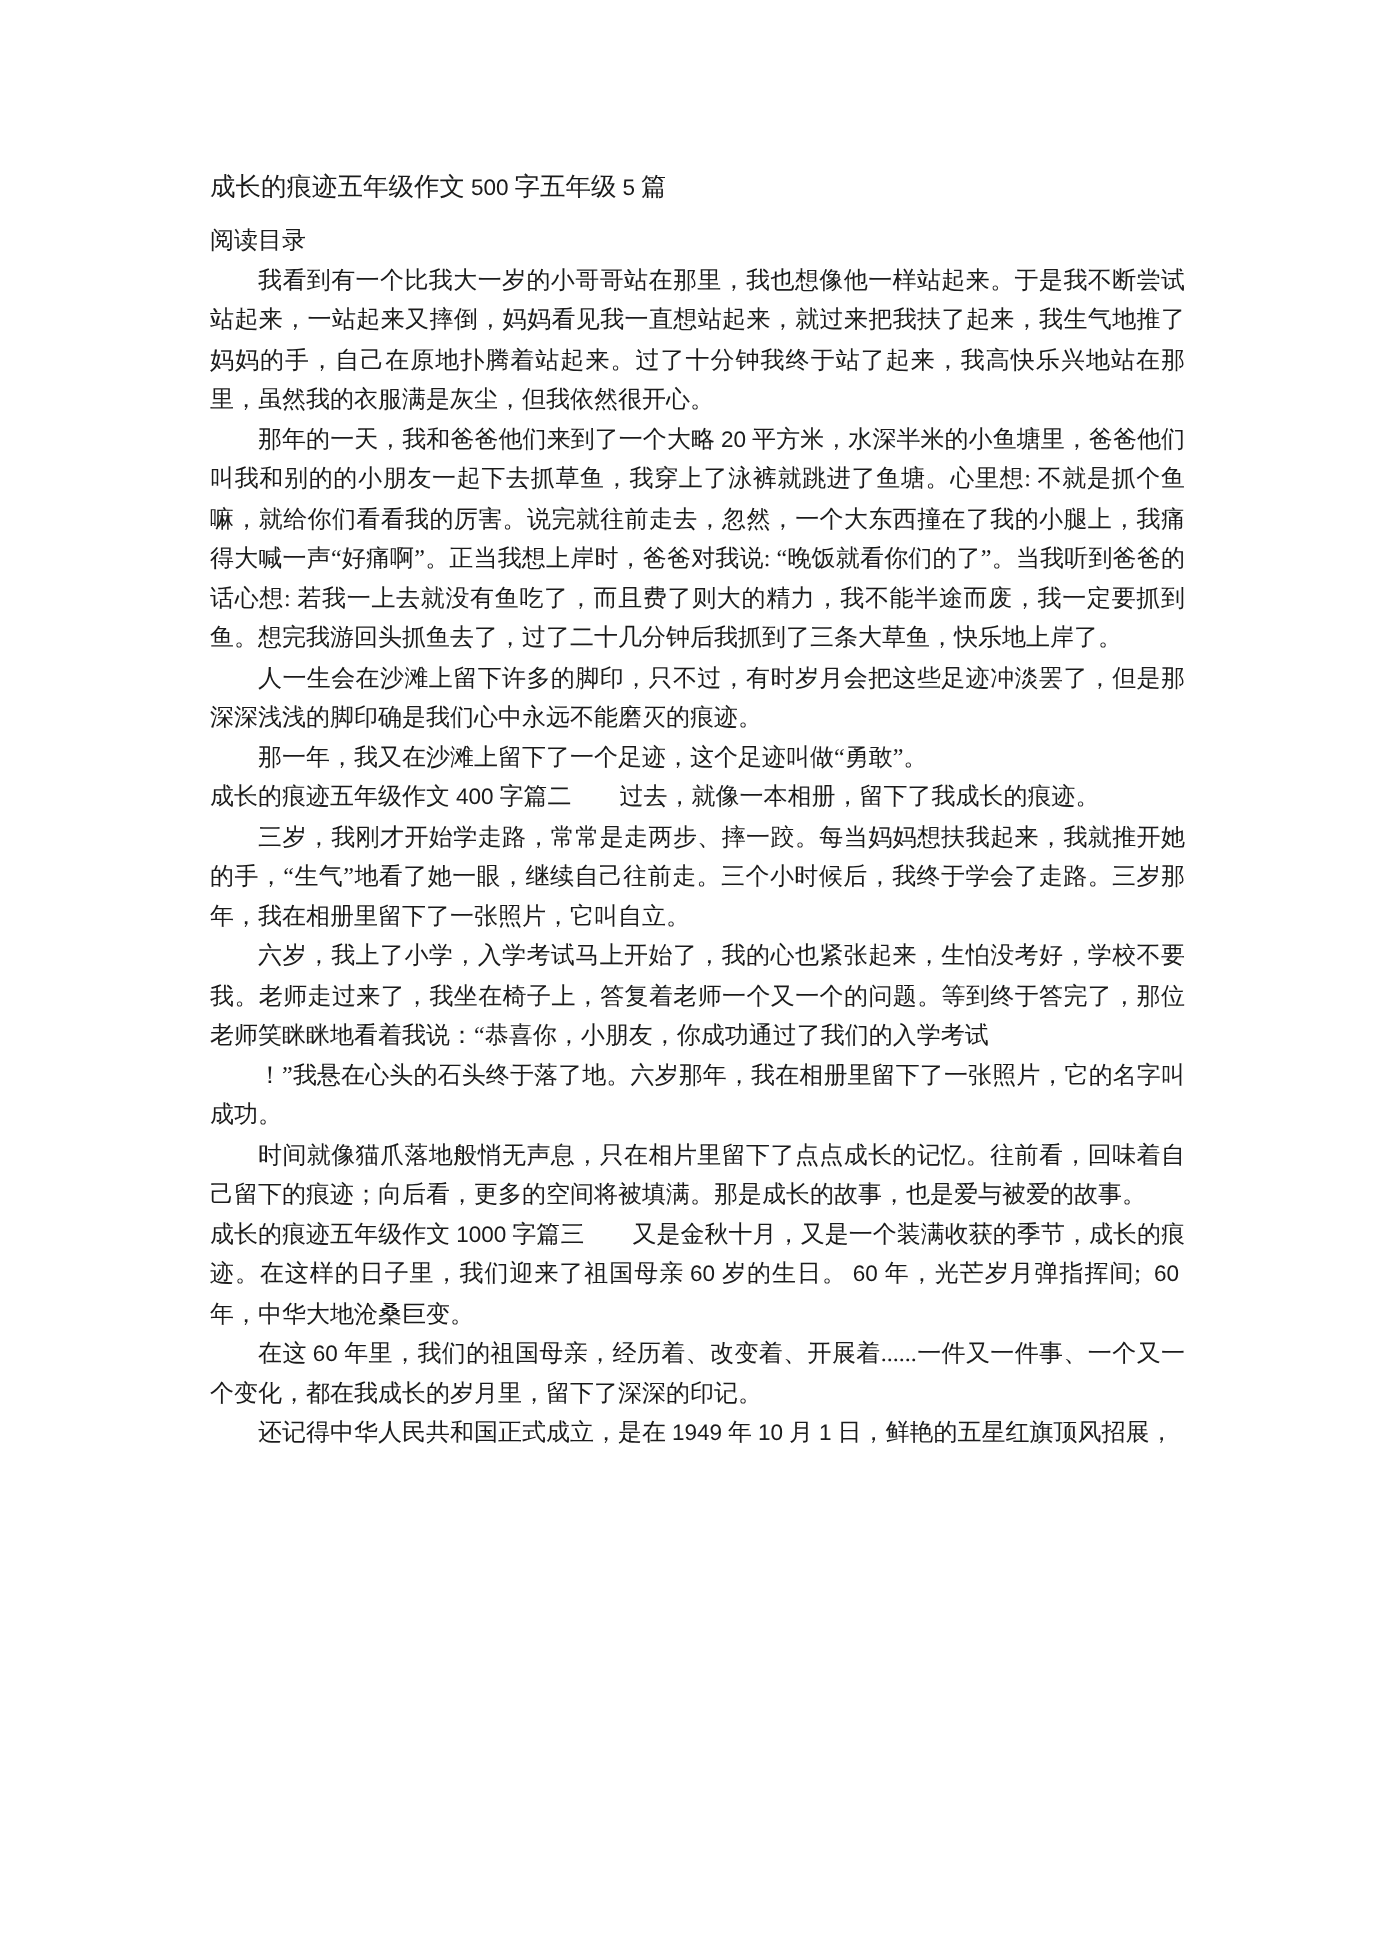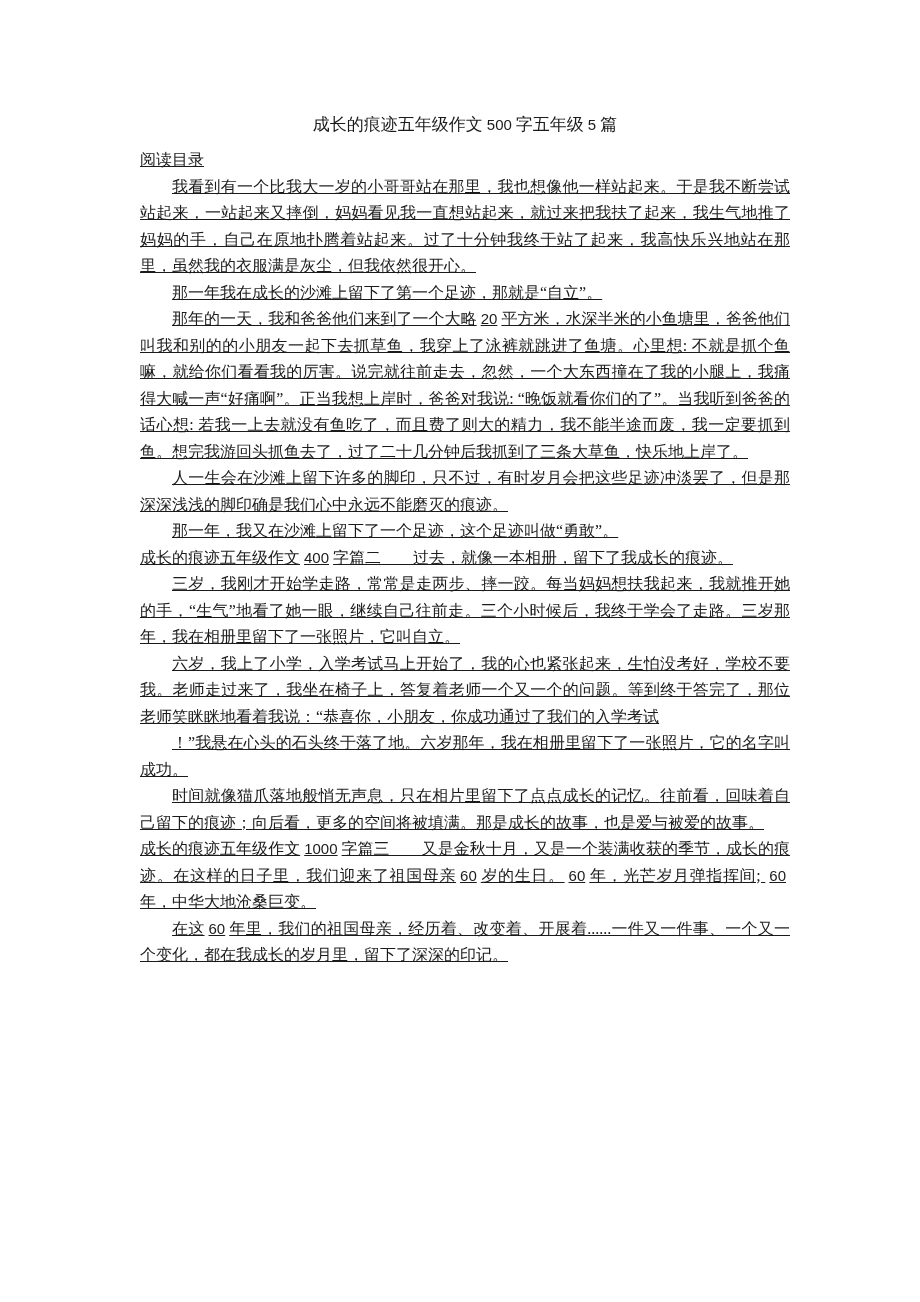--- a/index.html
+++ b/index.html
@@ -18,57 +18,55 @@
     box-sizing: border-box;
     width: 920px;
     height: 1302px;
     padding: 111px 130px 0 140px;
     background: #ffffff;
   }
   .doc-title {
     font-size: 17px;
     font-weight: 400;
     line-height: 27px;
-    text-align: center;
     margin: 0 0 9px 0;
   }
   .doc-body {
     width: 650px;
   }
   .para {
     font-size: 16px;
     line-height: 26.5px;
     margin: 0;
     text-align: justify;
     word-break: break-all;
-    text-decoration: underline;
   }
   .para.indent {
     text-indent: 32px;
   }
   
   .latin {
     font-family: "Liberation Sans", "DejaVu Sans", sans-serif;
     font-size: 15px;
     margin: 0 4px;
   }
 </style>
 </head>
 <body>
 
 <div class="page">
   <h1 class="doc-title">成长的痕迹五年级作文<span class="latin">500</span>字五年级<span class="latin">5</span>篇</h1>
   <div class="doc-body">
       <p class="para">阅读目录</p>
       <p class="para indent">我看到有一个比我大一岁的小哥哥站在那里，我也想像他一样站起来。于是我不断尝试站起来，一站起来又摔倒，妈妈看见我一直想站起来，就过来把我扶了起来，我生气地推了妈妈的手，自己在原地扑腾着站起来。过了十分钟我终于站了起来，我高快乐兴地站在那里，虽然我的衣服满是灰尘，但我依然很开心。</p>
-      <p class="para indent">那一年我在成长的沙滩上留下了第一个足迹，那就是“自立”。</p>
       <p class="para indent">那年的一天，我和爸爸他们来到了一个大略<span class="latin">20</span>平方米，水深半米的小鱼塘里，爸爸他们叫我和别的的小朋友一起下去抓草鱼，我穿上了泳裤就跳进了鱼塘。心里想: 不就是抓个鱼嘛，就给你们看看我的厉害。说完就往前走去，忽然，一个大东西撞在了我的小腿上，我痛得大喊一声“好痛啊”。正当我想上岸时，爸爸对我说: “晚饭就看你们的了”。当我听到爸爸的话心想: 若我一上去就没有鱼吃了，而且费了则大的精力，我不能半途而废，我一定要抓到鱼。想完我游回头抓鱼去了，过了二十几分钟后我抓到了三条大草鱼，快乐地上岸了。</p>
       <p class="para indent">人一生会在沙滩上留下许多的脚印，只不过，有时岁月会把这些足迹冲淡罢了，但是那深深浅浅的脚印确是我们心中永远不能磨灭的痕迹。</p>
       <p class="para indent">那一年，我又在沙滩上留下了一个足迹，这个足迹叫做“勇敢”。</p>
       <p class="para">成长的痕迹五年级作文<span class="latin">400</span>字篇二　　过去，就像一本相册，留下了我成长的痕迹。</p>
       <p class="para indent">三岁，我刚才开始学走路，常常是走两步、摔一跤。每当妈妈想扶我起来，我就推开她的手，“生气”地看了她一眼，继续自己往前走。三个小时候后，我终于学会了走路。三岁那年，我在相册里留下了一张照片，它叫自立。</p>
       <p class="para indent">六岁，我上了小学，入学考试马上开始了，我的心也紧张起来，生怕没考好，学校不要我。老师走过来了，我坐在椅子上，答复着老师一个又一个的问题。等到终于答完了，那位老师笑眯眯地看着我说：“恭喜你，小朋友，你成功通过了我们的入学考试</p>
       <p class="para indent">！”我悬在心头的石头终于落了地。六岁那年，我在相册里留下了一张照片，它的名字叫成功。</p>
       <p class="para indent">时间就像猫爪落地般悄无声息，只在相片里留下了点点成长的记忆。往前看，回味着自己留下的痕迹；向后看，更多的空间将被填满。那是成长的故事，也是爱与被爱的故事。</p>
       <p class="para">成长的痕迹五年级作文<span class="latin">1000</span>字篇三　　又是金秋十月，又是一个装满收获的季节，成长的痕迹。在这样的日子里，我们迎来了祖国母亲<span class="latin">60</span>岁的生日。<span class="latin">60</span>年，光芒岁月弹指挥间; <span class="latin">60</span>年，中华大地沧桑巨变。</p>
       <p class="para indent">在这<span class="latin">60</span>年里，我们的祖国母亲，经历着、改变着、开展着......一件又一件事、一个又一个变化，都在我成长的岁月里，留下了深深的印记。</p>
+      <p class="para indent">还记得中华人民共和国正式成立，是在<span class="latin">1949</span>年<span class="latin">10</span>月<span class="latin">1</span>日，鲜艳的五星红旗顶风招展，</p>
     </div>
 </div>
 
 </body></html>

